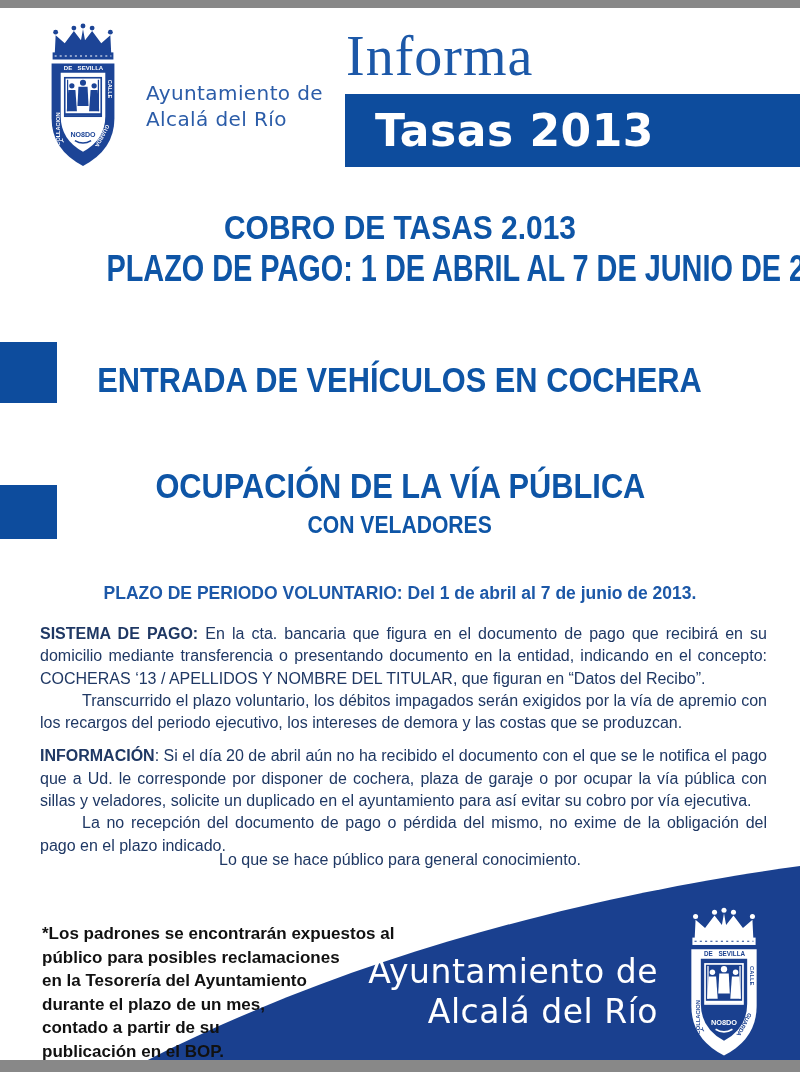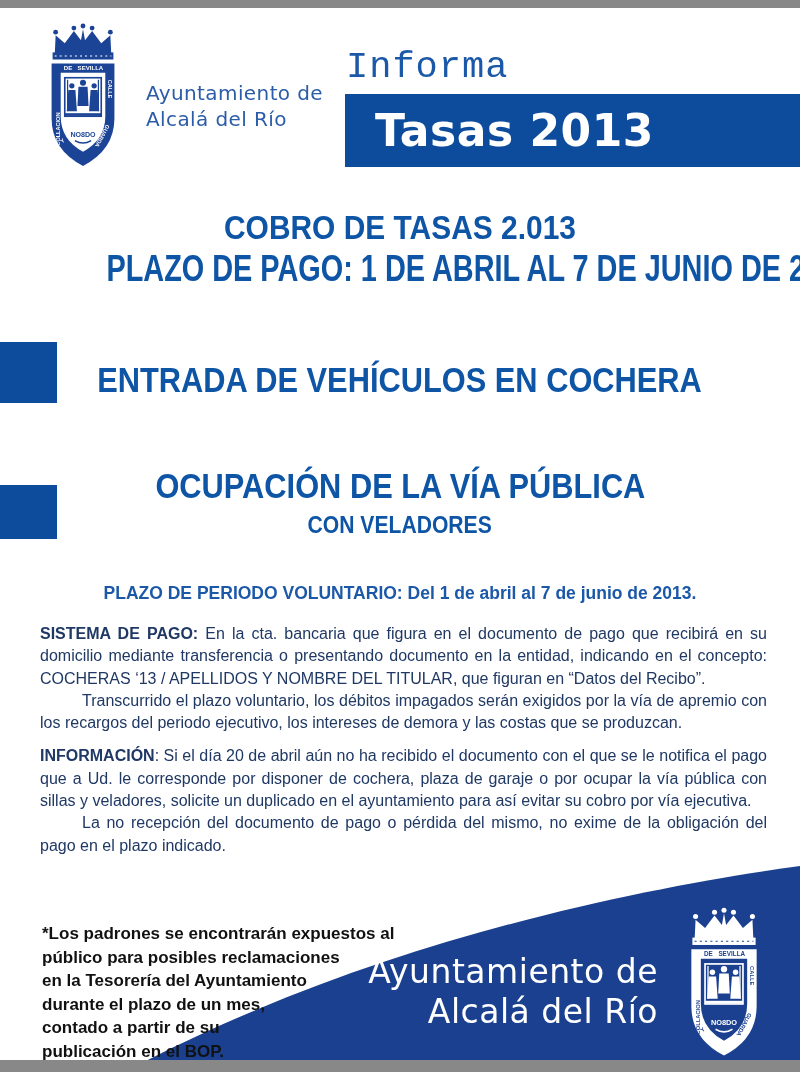--- a/index.html
+++ b/index.html
@@ -20,23 +20,23 @@
     font-family:"Liberation Sans","DejaVu Sans",sans-serif;
   }
   
   .brand-crest{position:absolute;left:32px;top:14px;width:102px;height:152px;color:var(--crest);--bg:var(--paper);}
   .brand-text{
     position:absolute;left:146px;top:72px;color:var(--muted_blue);
     font-family:"DejaVu Sans","Liberation Sans",sans-serif;
     font-size:20px;line-height:26px;letter-spacing:.4px;
   }
   .informa{
-    position:absolute;left:346px;top:29px;color:var(--subhead);
-    font-family:Liberation Mono, monospace;
-    font-size:37px;line-height:60px;letter-spacing:1px;font-weight:400;
+    position:absolute;left:346px;top:18px;color:var(--subhead);
+    font-family:Liberation Serif, serif;
+    font-size:56px;line-height:60px;letter-spacing:1px;font-weight:400;
   }
   .tasas-bar{
     position:absolute;left:345px;top:86px;width:455px;height:73px;
     background:var(--accent);display:flex;align-items:center;
   }
   .tasas-bar span{
     color:#fff;font-weight:bold;font-size:44px;padding-left:30px;
     font-family:"DejaVu Sans","Liberation Sans",sans-serif;letter-spacing:.5px;
   }
   
@@ -147,20 +147,21 @@
 
   <div class="center voluntary">PLAZO DE PERIODO VOLUNTARIO: Del 1 de abril al 7 de junio de 2013.</div>
 
   <div class="bodyblock">
     <p><b>SISTEMA DE PAGO:</b><span> En la cta. bancaria que figura en el documento de pago que recibirá en su domicilio mediante transferencia o presentando documento en la entidad, indicando en el concepto: COCHERAS ‘13 / APELLIDOS Y NOMBRE DEL TITULAR, que figuran en “Datos del Recibo”.</span></p>
     <p class="indent">Transcurrido el plazo voluntario, los débitos impagados serán exigidos por la vía de apremio con los recargos del periodo ejecutivo, los intereses de demora y las costas que se produzcan.</p>
     <p class="gap"><b>INFORMACIÓN</b><span>: Si el día 20 de abril aún no ha recibido el documento con el que se le notifica el pago que a Ud. le corresponde por disponer de cochera, plaza de garaje  o por ocupar la vía pública con sillas y veladores, solicite un duplicado en el ayuntamiento para así evitar su cobro por vía ejecutiva.</span></p>
     <p class="indent">La no recepción del documento de pago o pérdida del mismo, no exime de la obligación del pago en el plazo indicado.</p>
   </div>
 
+  <div class="center closing">Lo que se hace público para general conocimiento.</div>
 
   <svg class="swoosh" viewBox="0 0 800 222" preserveAspectRatio="none">
     <path d="M800,8 C640,30 360,85 110,222 L800,222 Z" fill="var(--swoosh,#1a408f)"></path>
   </svg>
 
   <div class="footnote">
     <div>*Los padrones se encontrarán expuestos al</div>
     <div>público para posibles reclamaciones</div>
     <div>en la Tesorería del Ayuntamiento</div>
     <div>durante el plazo de un mes,</div>

